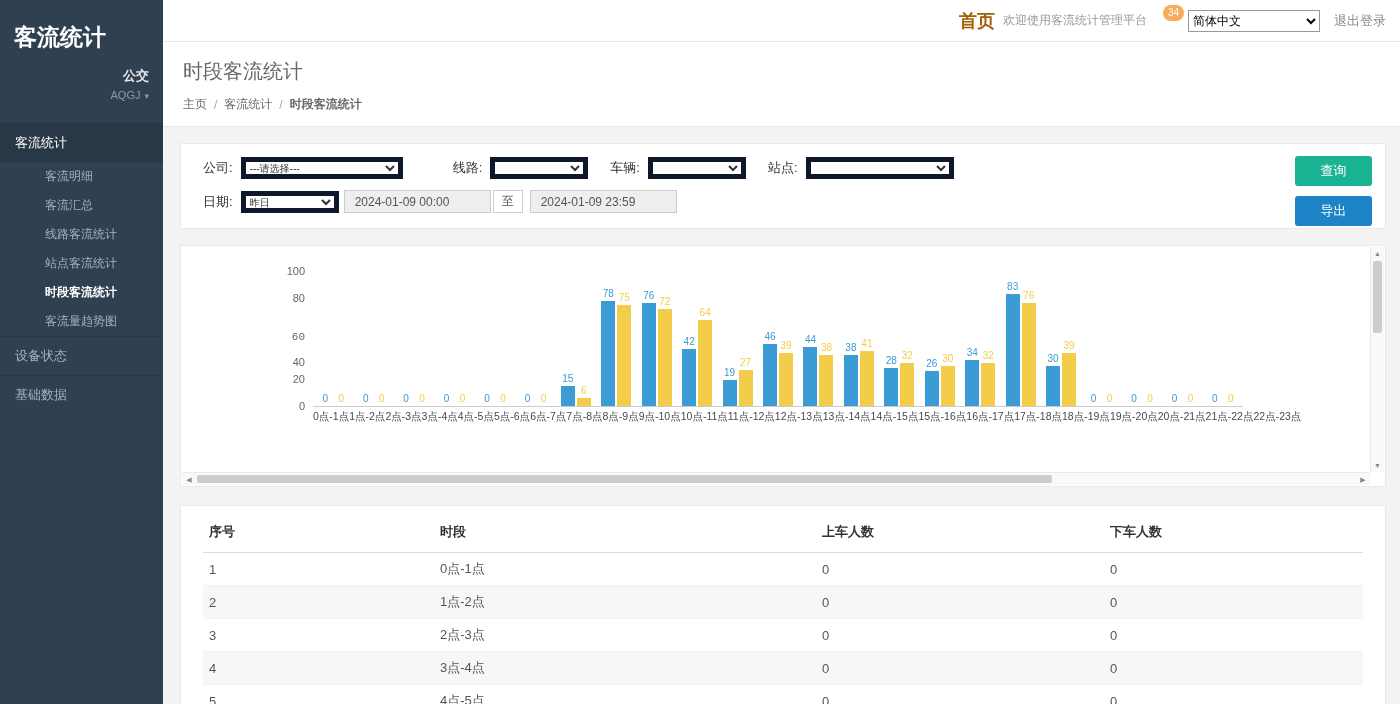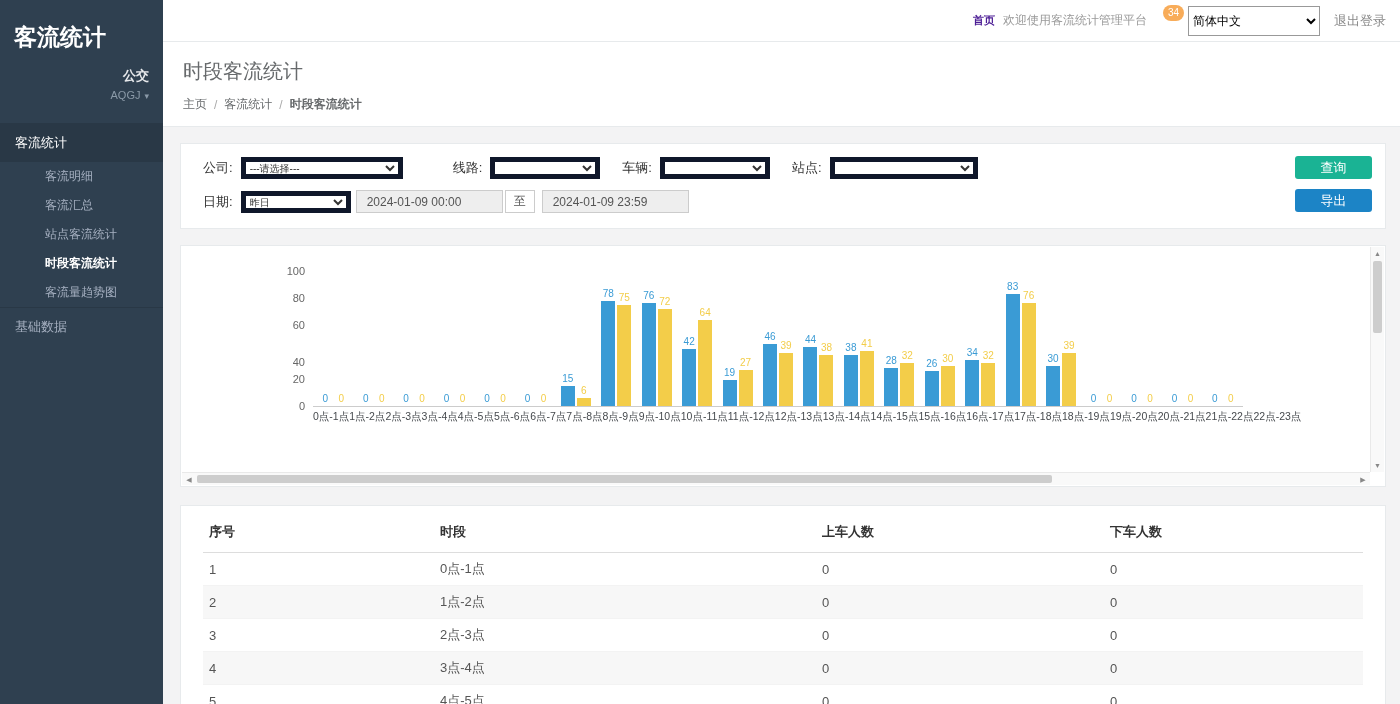--- a/index.html
+++ b/index.html
@@ -17,48 +17,48 @@
   .menu{margin-top:8px;}
   .nav-item{cursor:pointer;}
   .lvl1{padding:10px 15px;font-size:13px;color:#a7b1c2;border-top:1px solid #293846;}
   .lvl1.expanded{background:#293846;color:#fff;}
   .lvl2{padding:6px 10px 6px 29px;font-size:12px;color:#a7b1c2;margin-left:16px;}
   .lvl2.active{color:#fff;font-weight:bold;}
 
   
   .main{flex:1;display:flex;flex-direction:column;min-width:0;}
   .topbar{height:42px;flex:0 0 42px;background:#fff;border-bottom:1px solid #e7eaec;display:flex;align-items:center;justify-content:flex-end;padding:0 14px;}
-  .home-link{color:#4c1d95;font-size:11px;font-weight:bold;margin-right:8px;cursor:pointer;}
+  .home-link{color:#a16207;font-size:18px;font-weight:bold;margin-right:8px;cursor:pointer;}
   .welcome{color:#999;font-size:12px;margin-right:16px;}
   .badge{background:#f8ac59;color:#fff;font-size:10px;line-height:1;padding:3px 5px;border-radius:8px;position:relative;top:-8px;margin-right:4px;z-index:2;cursor:pointer;}
-  .lang-select{width:132px;height:30px;font-size:12px;margin-right:14px;border:1px solid #999;background:#fff;}
+  .lang-select{width:132px;height:22px;font-size:12px;margin-right:14px;border:1px solid #999;background:#fff;}
   .logout{color:#888;font-size:13px;cursor:pointer;}
 
   .page-heading{background:#fff;border-bottom:1px solid #e7eaec;padding:16px 20px 13px;}
   .page-heading h1{font-size:20px;font-weight:400;color:#676a6c;margin-bottom:11px;}
   .breadcrumb{font-size:12px;color:#676a6c;display:flex;gap:7px;align-items:center;}
   .crumb{cursor:pointer;}
   .crumb.current{font-weight:bold;cursor:default;}
   .sep{color:#aaa;}
 
   .content{flex:1;padding:16px 14px 0 17px;overflow:hidden;}
   .card{background:#fff;border:1px solid #e7eaec;}
 
   
   .filter-card{position:relative;padding:13px 110px 15px 22px;margin-bottom:16px;}
   .filter-row{display:flex;align-items:center;}
   .filter-row + .filter-row{margin-top:11px;}
   .filter-row label{font-size:13px;color:#333;margin-right:8px;white-space:nowrap;}
   .sel{height:22px;font-size:10px;border:5px solid #0f172a;background:#fff;color:#333;}
-  .w160{width:162px;}.w110{width:110px;}.w148{width:148px;}
+  .w160{width:162px;}.w110{width:98px;}.w148{width:148px;}
   .ml50{margin-left:50px;}.ml20{margin-left:22px;}
   .date-input{width:147px;height:23px;border:1px solid #ccc;background:#eee;color:#555;font-size:12px;padding:0 10px;margin-left:5px;}
   .addon{border:1px solid #ccc;background:#fff;font-size:12px;color:#555;padding:0 8px;margin:0 2px;height:23px;display:inline-flex;align-items:center;}
   .filter-buttons{position:absolute;right:13px;top:12px;display:flex;flex-direction:column;gap:10px;}
-  .btn{width:77px;height:23px;border:none;color:#fff;font-size:13px;border-radius:3px;cursor:pointer;font-family:Liberation Sans, sans-serif;}
+  .btn{width:77px;height:30px;border:none;color:#fff;font-size:13px;border-radius:3px;cursor:pointer;font-family:Liberation Sans, sans-serif;}
   .btn.green{background:#1ab394;}
   .btn.blue{background:#1c84c6;}
 
   
   .chart-card{position:relative;height:242px;margin-bottom:18px;padding:12px 0 0 0;overflow:hidden;}
   .chart-header{position:relative;margin:0 40px 0 22px;height:22px;display:flex;align-items:center;}
   .chart-title{font-size:14px;font-weight:bold;color:#333;}
   .legend{position:absolute;left:50%;transform:translateX(-50%);display:flex;gap:14px;align-items:center;}
   .legend-item{display:flex;align-items:center;gap:5px;cursor:pointer;}
   .legend-marker{width:25px;height:14px;border-radius:3px;display:inline-block;}
@@ -100,23 +100,25 @@
   <aside class="sidebar">
     <div class="brand">客流统计</div>
     <div class="org">
       <div class="org-name">公交</div>
       <div class="org-code"><span>AQGJ</span><span class="caret">▾</span></div>
     </div>
     <nav class="menu">
         <div class="nav-item lvl1 expanded">客流统计</div>
         <div class="nav-item lvl2">客流明细</div>
         <div class="nav-item lvl2">客流汇总</div>
+        <div class="nav-item lvl2">线路客流统计</div>
         <div class="nav-item lvl2">站点客流统计</div>
         <div class="nav-item lvl2 active">时段客流统计</div>
         <div class="nav-item lvl2">客流量趋势图</div>
+        <div class="nav-item lvl1">设备状态</div>
         <div class="nav-item lvl1">基础数据</div>
       </nav>
   </aside>
 
   <div class="main">
 
     <header class="topbar">
       <a class="home-link">首页</a>
       <span class="welcome">欢迎使用客流统计管理平台</span>
       <span class="badge">34</span>
@@ -160,21 +162,21 @@
           <button class="btn blue">导出</button>
         </div>
       </section>
 
       <section class="card chart-card">
         <div class="chart-body">
           <div class="y-axis">
               <span class="ytick" style="bottom: -5px;">0</span>
               <span class="ytick" style="bottom: 22px;">20</span>
               <span class="ytick" style="bottom: 39px;">40</span>
-              <span class="ytick" style="bottom: 76px;">60</span>
+              <span class="ytick" style="bottom: 64px; font-family: Liberation Mono, monospace;">60</span>
               <span class="ytick" style="bottom: 103px;">80</span>
               <span class="ytick" style="bottom: 130px;">100</span>
             </div>
           <div class="bars-row">
               <div class="bar-group">
                 <div class="bar-col">
                   <div class="bar-val" style="color: rgb(58, 155, 213);">0</div>
                   <div class="bar" style="height: 0px; background: rgb(58, 155, 213);"></div>
                 </div>
                 <div class="bar-col">

